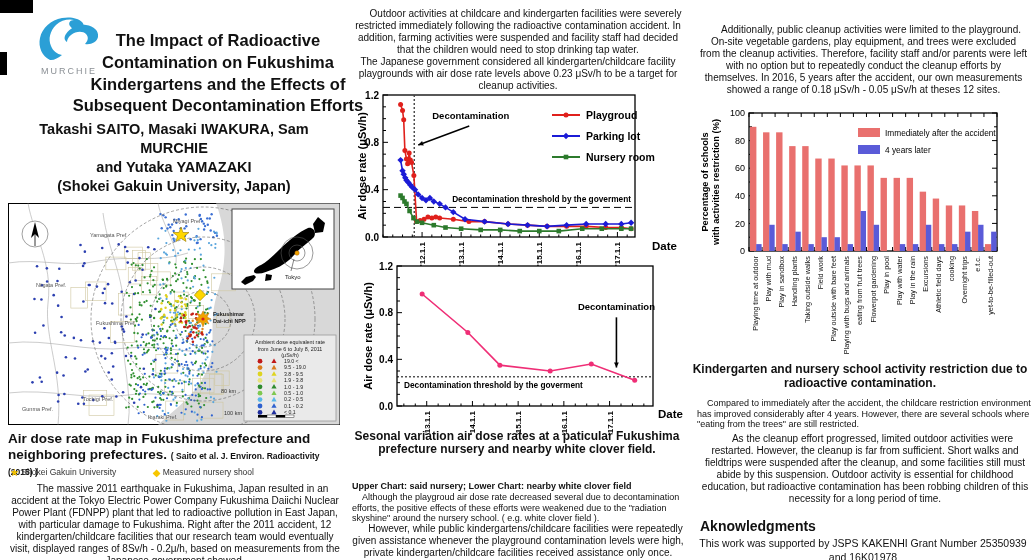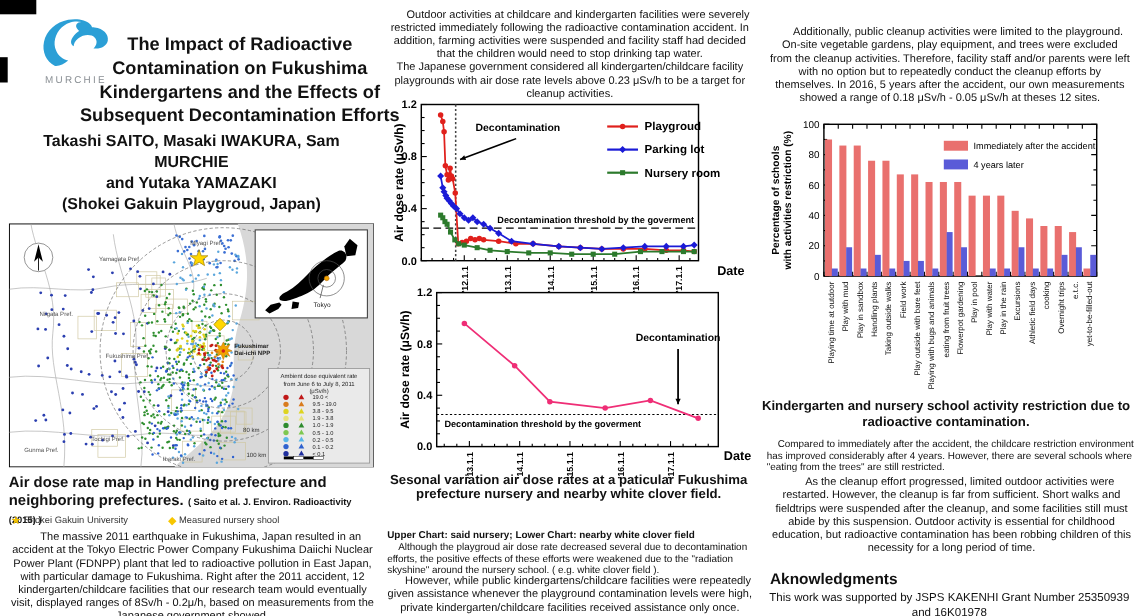--- a/index.html
+++ b/index.html
@@ -59,21 +59,21 @@
       <path d="M30,20 C34,14 42,10 50,11 C58,12 63,17 62,23 C61,28 55,31 49,30 C52,27 53,23 50,20 C47,17 40,17 35,21 C32,23.5 31,26 31,28 C28,26 28,23 30,20 Z" fill="#2b9fd6"></path>
     </svg>
     <div class="logo-text">MURCHIE</div>
   </div>
 
   <h1 class="title">The Impact of Radioactive Contamination on Fukushima Kindergartens and the Effects of Subsequent Decontamination Efforts</h1>
 
   <div class="authors">
     <div>Takashi SAITO, Masaki IWAKURA, Sam MURCHIE</div>
     <div>and Yutaka YAMAZAKI</div>
-    <div>(Shokei Gakuin Playgroud, Japan)</div>
+    <div>(Shokei Gakuin University, Japan)</div>
   </div>
 
   <div class="map-fig">
     <svg id="mapsvg" width="332" height="222" viewBox="0 0 332 222">
       <defs>
         <clipPath id="mapclip">
             <rect x="0.5" y="0.5" width="331" height="221"></rect>
           </clipPath>
       </defs>
       <rect x="0.5" y="0.5" width="331" height="221" fill="#ffffff" stroke="#000" stroke-width="1"></rect>
@@ -1001,21 +1001,21 @@
           <rect x="250" y="212" width="9" height="2.6" fill="#000"></rect>
           <rect x="259" y="212" width="9" height="2.6" fill="#fff" stroke="#000" stroke-width="0.4"></rect>
           <rect x="268" y="212" width="9" height="2.6" fill="#000"></rect>
           <rect x="277" y="212" width="9" height="2.6" fill="#fff" stroke="#000" stroke-width="0.4"></rect>
         </g>
       </g>
     </svg>
   </div>
 
   <div class="figcap-l">
-    <span>Air dose rate map in Handling prefecture and neighboring prefectures.</span>
+    <span>Air dose rate map in Fukushima prefecture and neighboring prefectures.</span>
     <span class="cite">( Saito et al. J. Environ. Radioactivity (2015) )</span>
   </div>
 
   <div class="marker-row">
     <span class="sym star-sym">★</span>
     <span class="lbl">Shokei Gakuin University</span>
     <span class="sym diamond-sym">◆</span>
     <span class="lbl">Measured nursery shool</span>
   </div>
 

